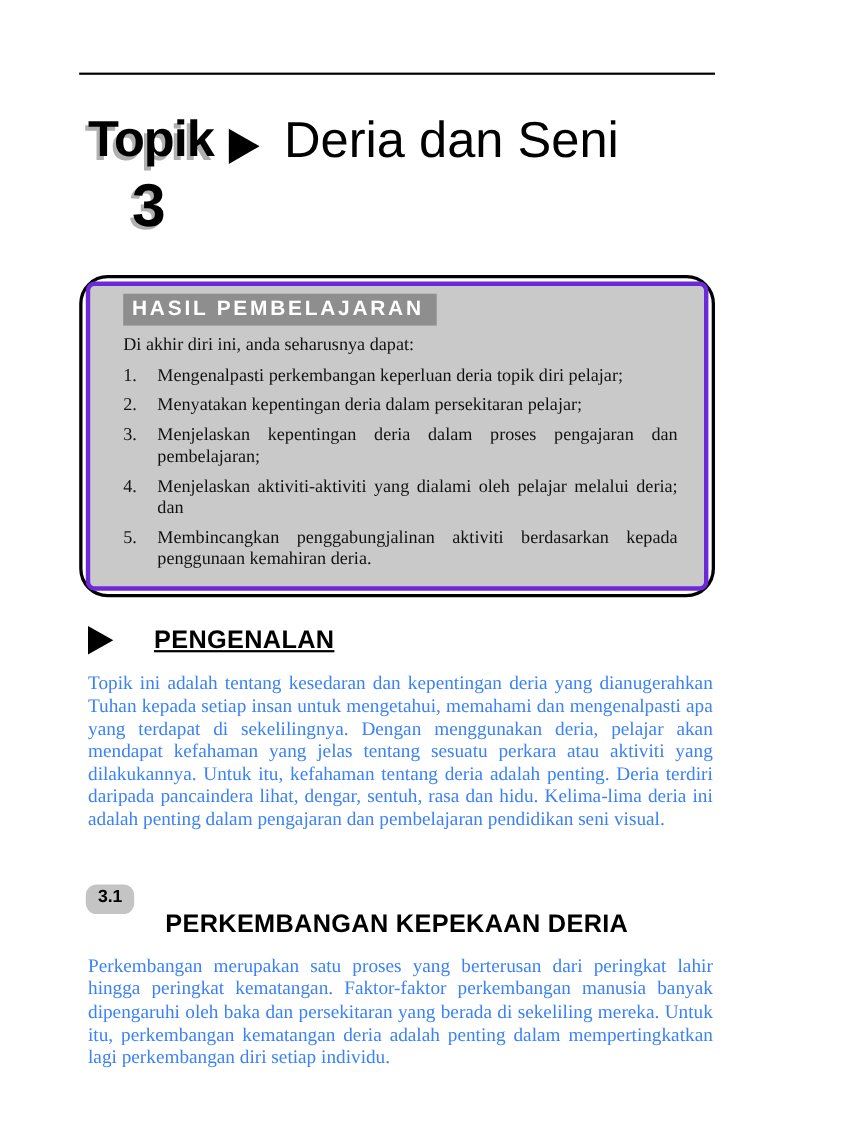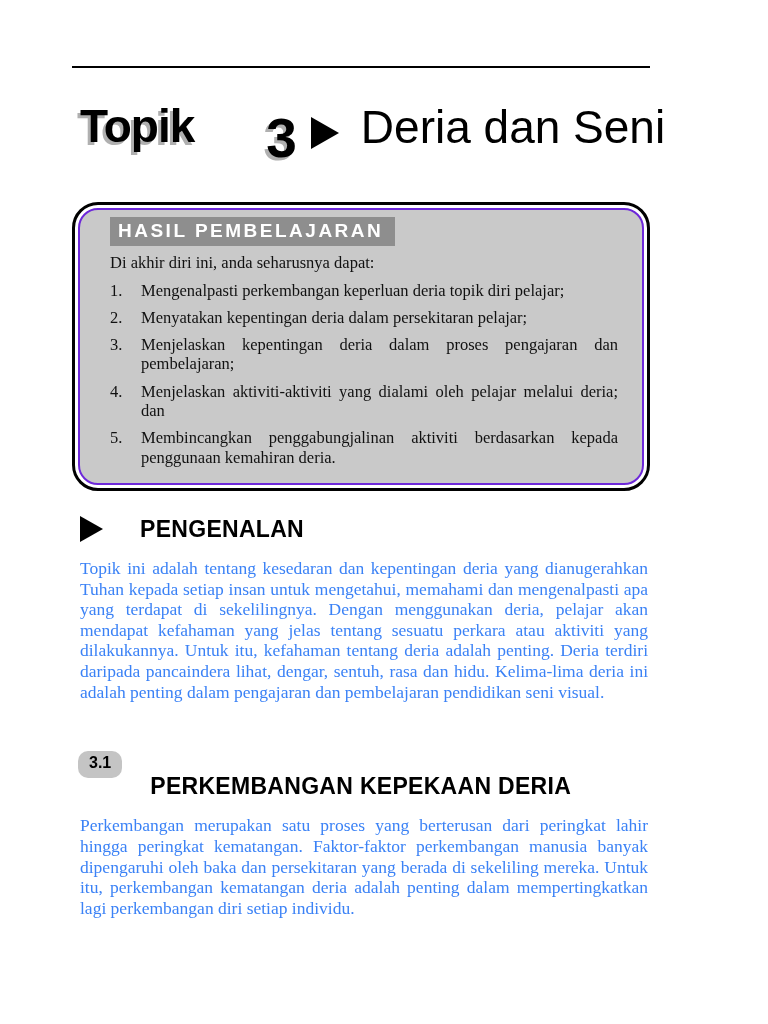--- a/index.html
+++ b/index.html
@@ -24,23 +24,22 @@
   }
 
   
   .title-row {
     margin: 34px 0 0 80px;
     display: flex;
     align-items: flex-start;
   }
   .title-left {
     display: flex;
-    flex-direction: row;
-    flex: none;
-    gap: 32px;
+    flex-direction: column;
+    flex: none;
   }
   .topic-label {
     font-family: "Liberation Sans", sans-serif;
     font-weight: bold;
     font-size: 46px;
     letter-spacing: -1px;
     line-height: 1.05;
     color: #000000;
     text-shadow: -3px 3px 0 #b0b0b0;
   }
@@ -74,22 +73,22 @@
   .outcomes-outer {
     margin: 34px 0 0 72px;
     width: 578px;
     box-sizing: border-box;
     border: 3px solid #000000;
     border-radius: 26px;
     padding: 3px;
     background: #ffffff;
   }
   .outcomes-inner {
-    border: 2px solid #6d28d9;
-    border-radius: 20px;
+    border: 4px solid #6d28d9;
+    border-radius: 8px;
     background: #c9c9c9;
     padding: 7px 24px 16px 30px;
   }
   .outcomes-header {
     display: inline-block;
     background: #8e8e8e;
     color: #ffffff;
     font-family: "Liberation Sans", sans-serif;
     font-weight: bold;
     font-size: 19px;
@@ -134,20 +133,21 @@
     border-bottom: 13px solid transparent;
     flex: none;
   }
   .section-head-label {
     margin-left: 37px;
     font-family: "Liberation Sans", sans-serif;
     font-weight: bold;
     font-size: 23px;
     letter-spacing: 0.3px;
     color: #000000;
+    text-decoration: underline;
   }
   .numbered-head {
     display: flex;
     align-items: center;
     margin: 27px 0 0 78px;
   }
   .section-badge {
     background: #c4c4c4;
     border-radius: 10px;
     padding: 3px 11px 6px;

